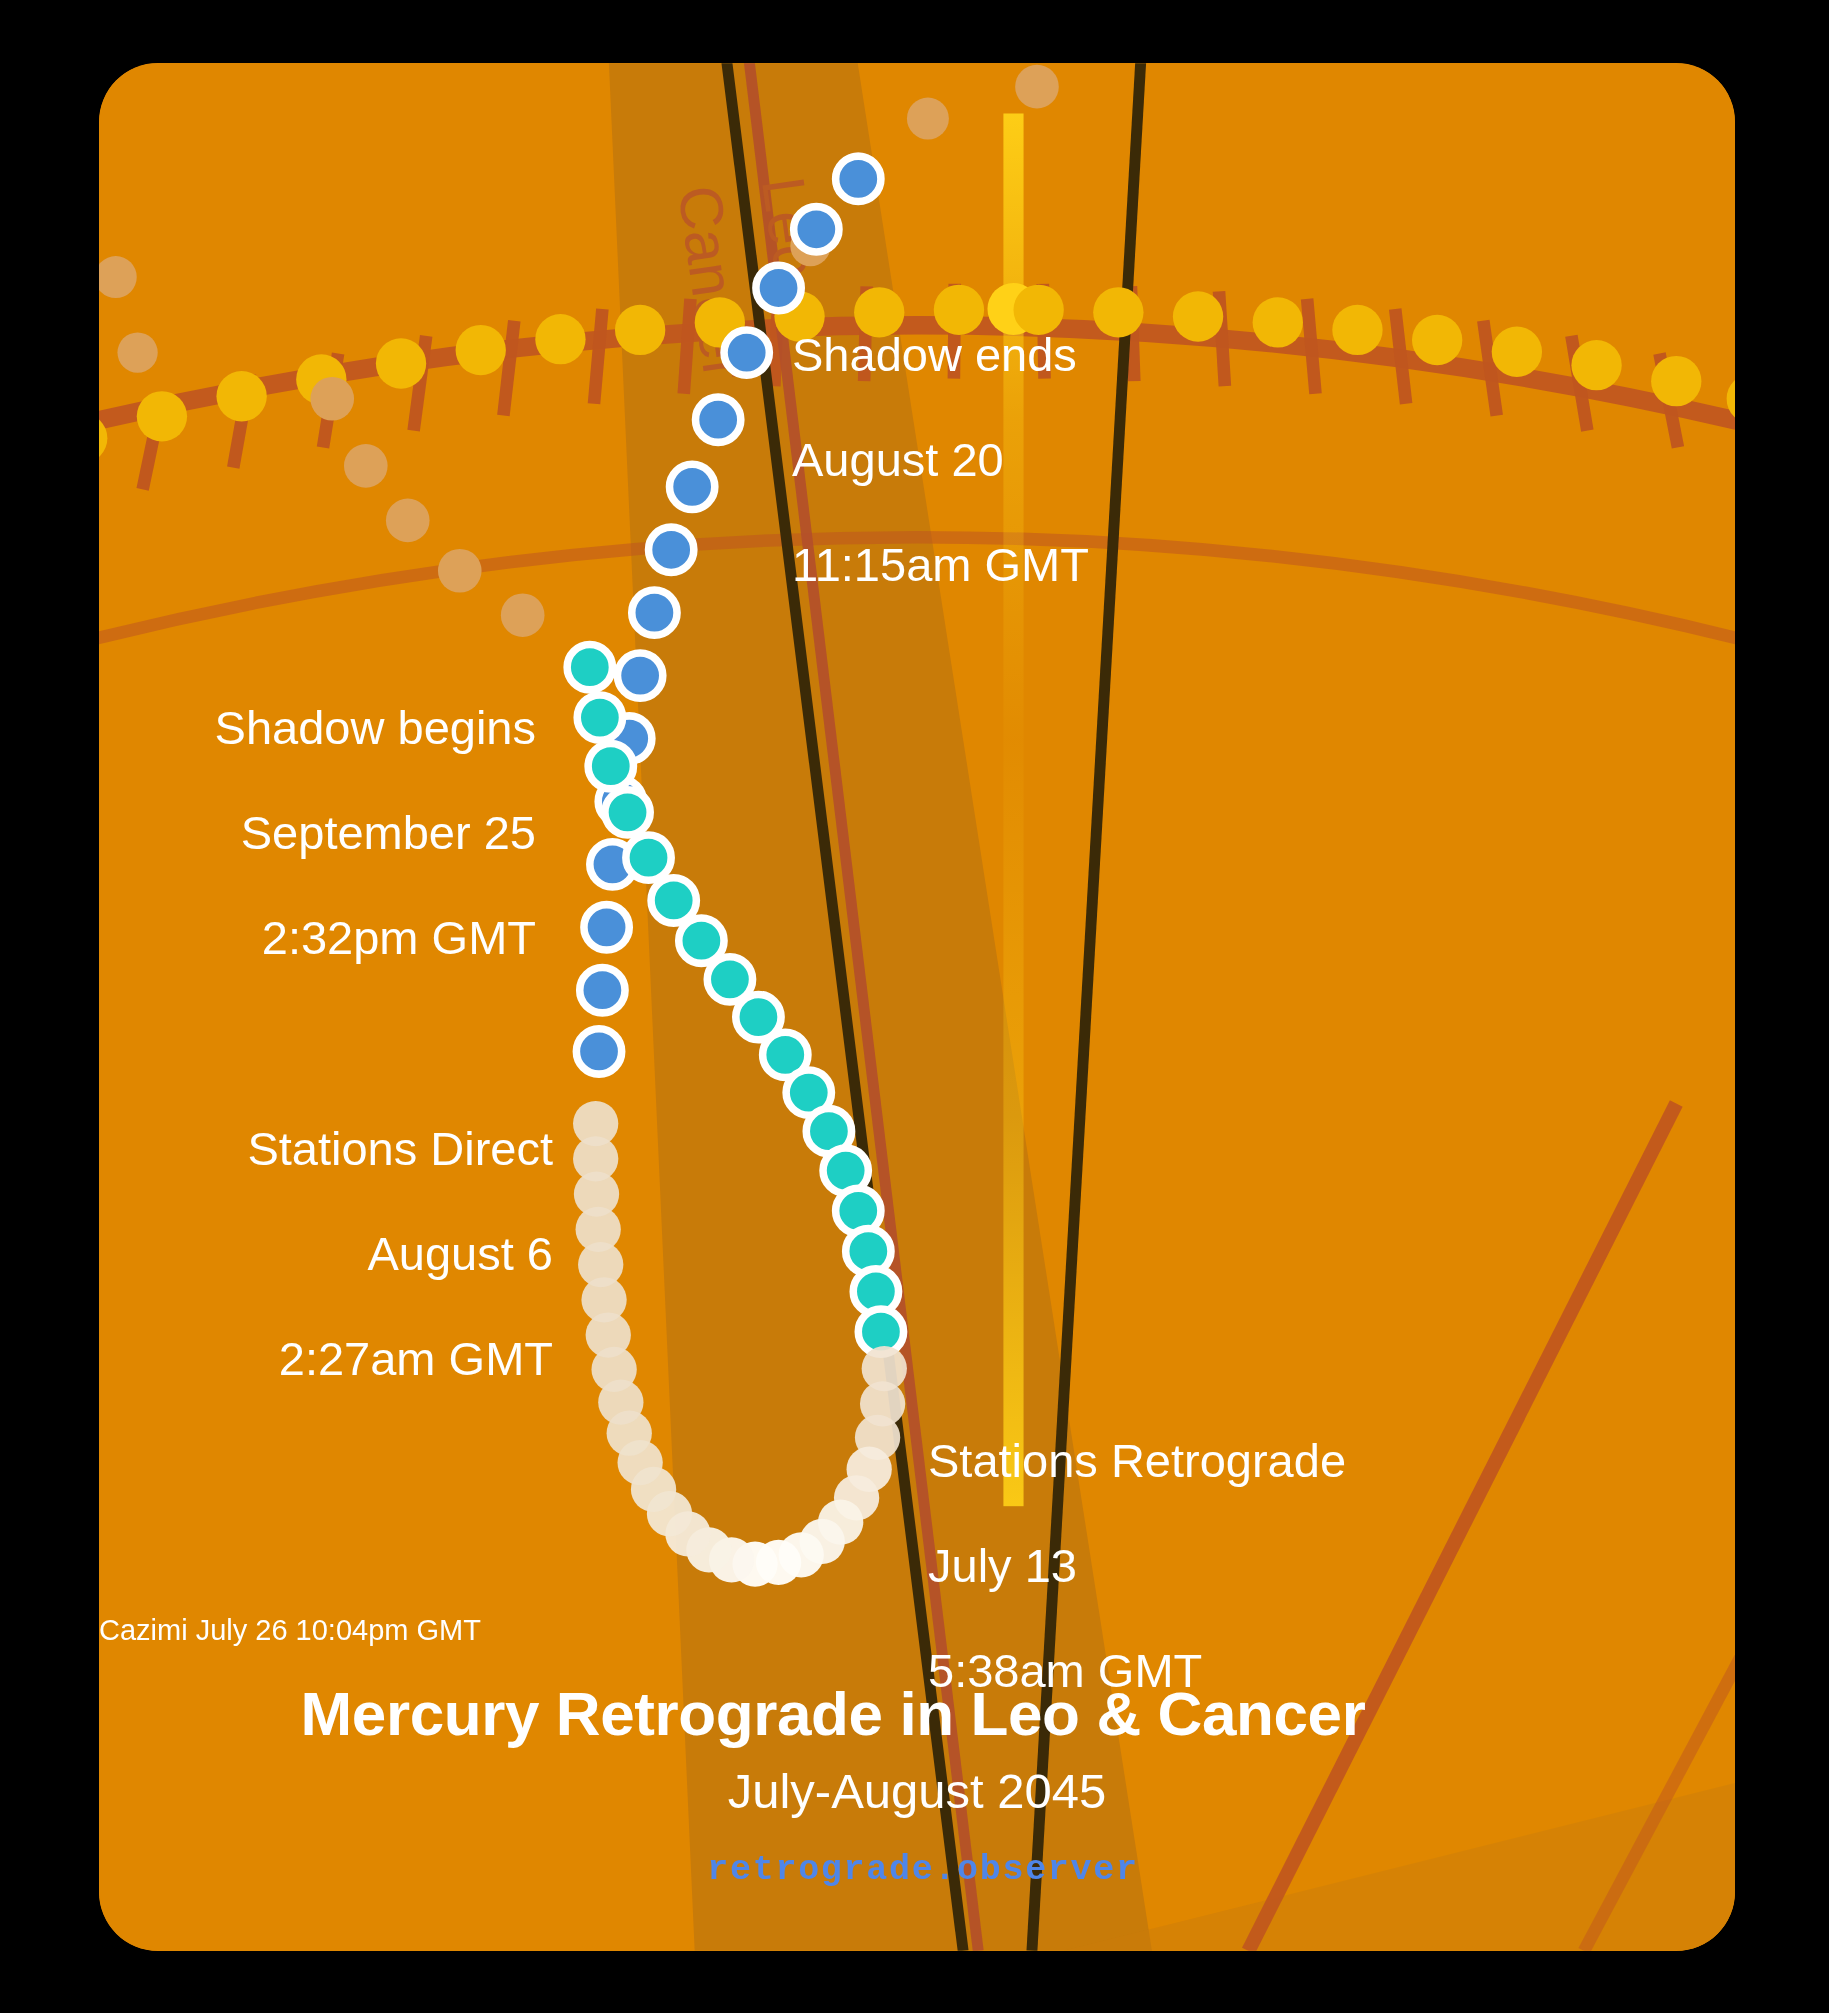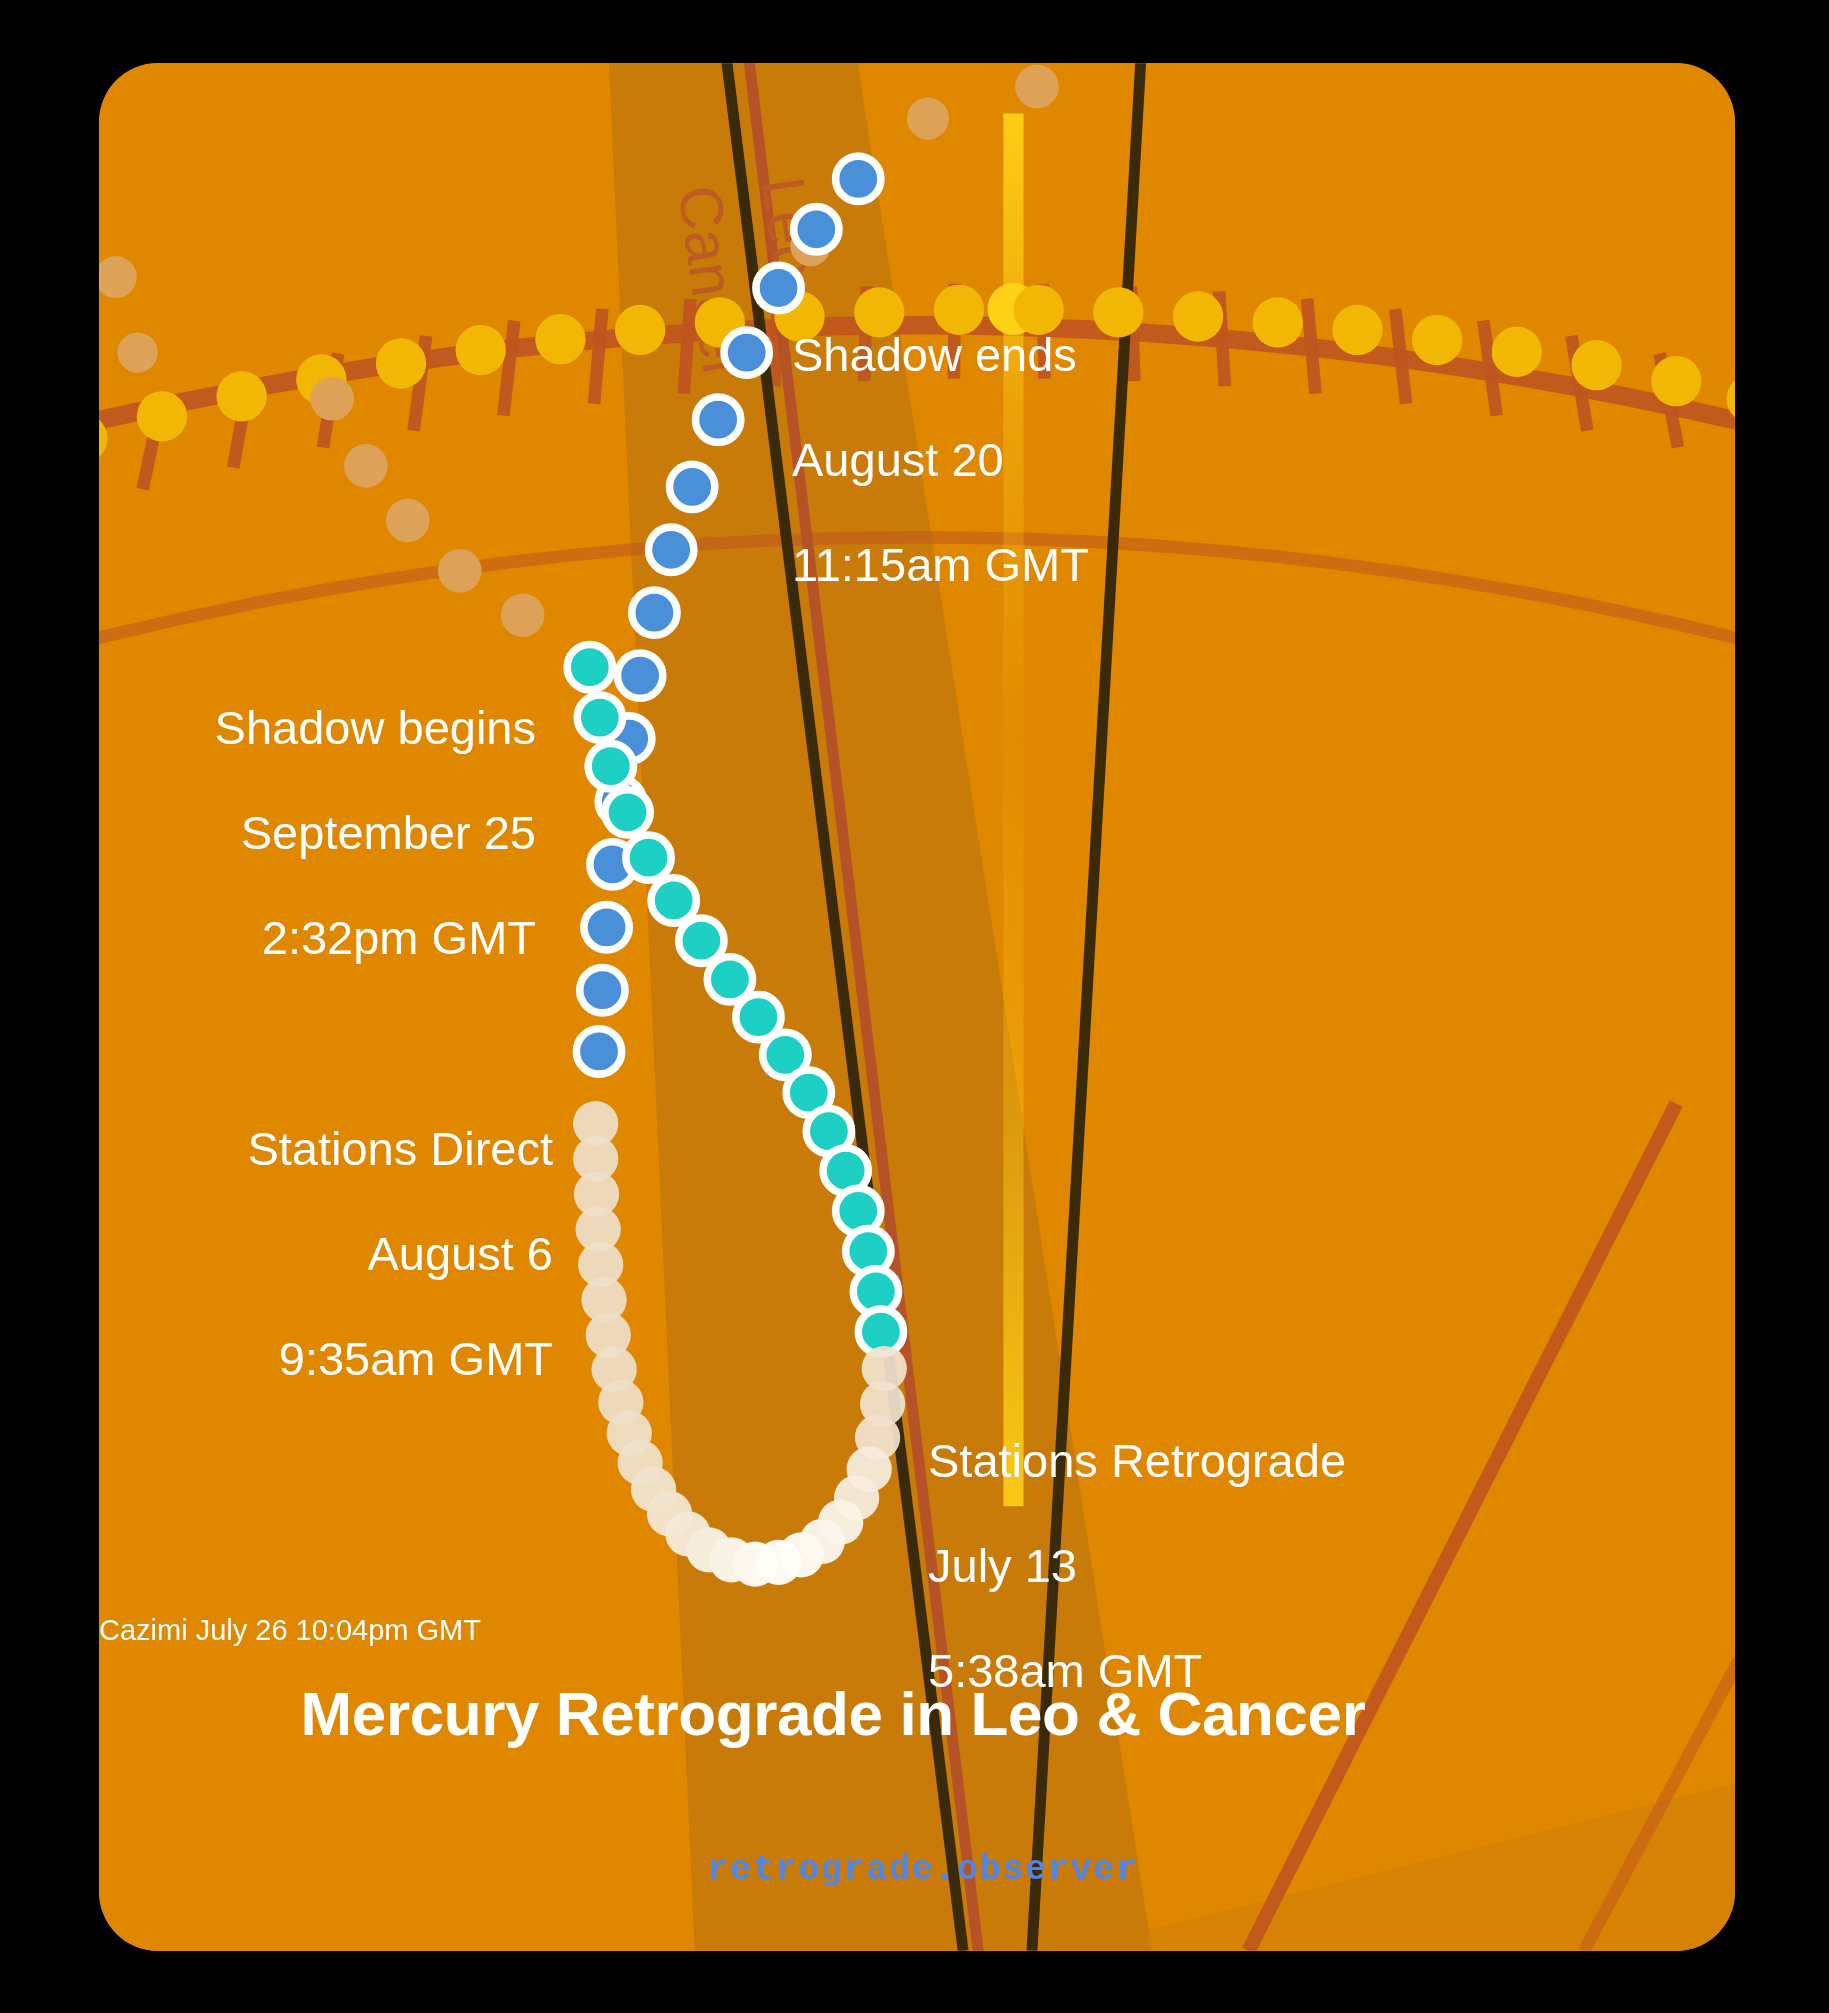--- a/index.html
+++ b/index.html
@@ -198,28 +198,29 @@
 
     <div class="lbl lbl-r" style="left:34px;top:586px;width:403px;font-size:47px;">
       <div>Shadow begins</div>
       <div>September 25</div>
       <div>2:32pm GMT</div>
     </div>
 
     <div class="lbl lbl-r" style="left:34px;top:1007px;width:420px;font-size:47px;">
       <div>Stations Direct</div>
       <div>August 6</div>
-      <div>9:35am GMT</div>
+      <div>2:27am GMT</div>
     </div>
 
     <div class="lbl lbl-l" style="left:829px;top:1319px;font-size:47px;">
       <div>Stations Retrograde</div>
       <div>July 13</div>
       <div>5:38am GMT</div>
     </div>
 
     <div id="caz" style="top:1551px;">Cazimi July 26 10:04pm GMT</div>
     <div id="ttl" style="top:1615px;">Mercury Retrograde in Leo &amp; Cancer</div>
+    <div id="sub" style="top:1700px;">July-August 2045</div>
     <div id="site" style="top:1787px;">retrograde.observer</div>
 
   </div>
 </div>
 
 
 </body></html>

